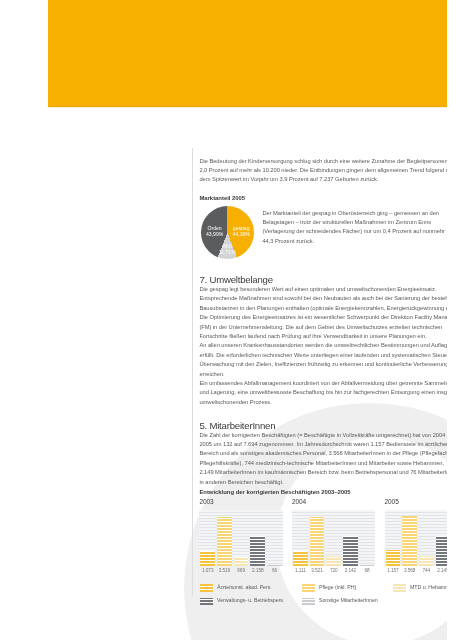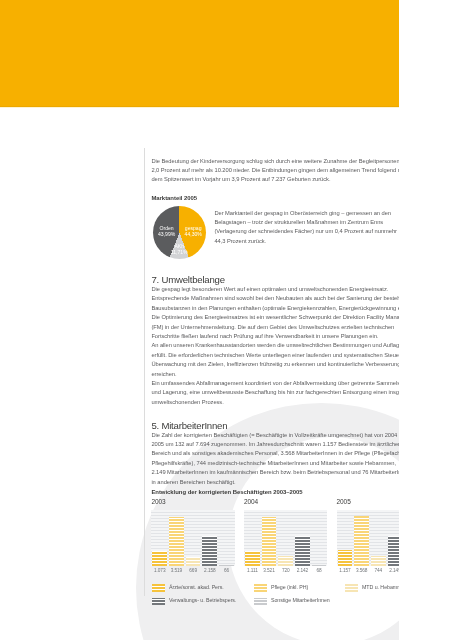--- a/index.html
+++ b/index.html
@@ -1,19 +1,19 @@
 <!DOCTYPE html>
 <html><head>
 <meta charset="utf-8">
 <style>
   html,body{margin:0;padding:0;background:#fff;}
   body{width:453px;height:640px;overflow:hidden;
        font-family:"Liberation Sans",sans-serif;
        -webkit-font-smoothing:antialiased;}
-  #page{position:relative;width:399px;height:640px;background:#ffffff;overflow:hidden;}
+  #page{position:relative;width:399px;height:640px;background:#ffffff;overflow:hidden;margin-left:48px;}
 
   .orange-band{position:absolute;left:0;top:0;width:453px;height:107px;background:#f7b000;}
   .orange-edge{position:absolute;left:0;top:106px;width:453px;height:2px;
                background:linear-gradient(to bottom,#f5ae00 0%,#e8a400 40%,#fdf3d2 75%,#ffffff 100%);}
 
   .watermark{position:absolute;border-radius:50%;background:#efeff0;}
   .watermark-hole{position:absolute;border-radius:50%;background:#ffffff;}
 
   .col-rule{position:absolute;left:144px;top:148px;width:1px;height:448px;
             background:#dcdcdc;}

